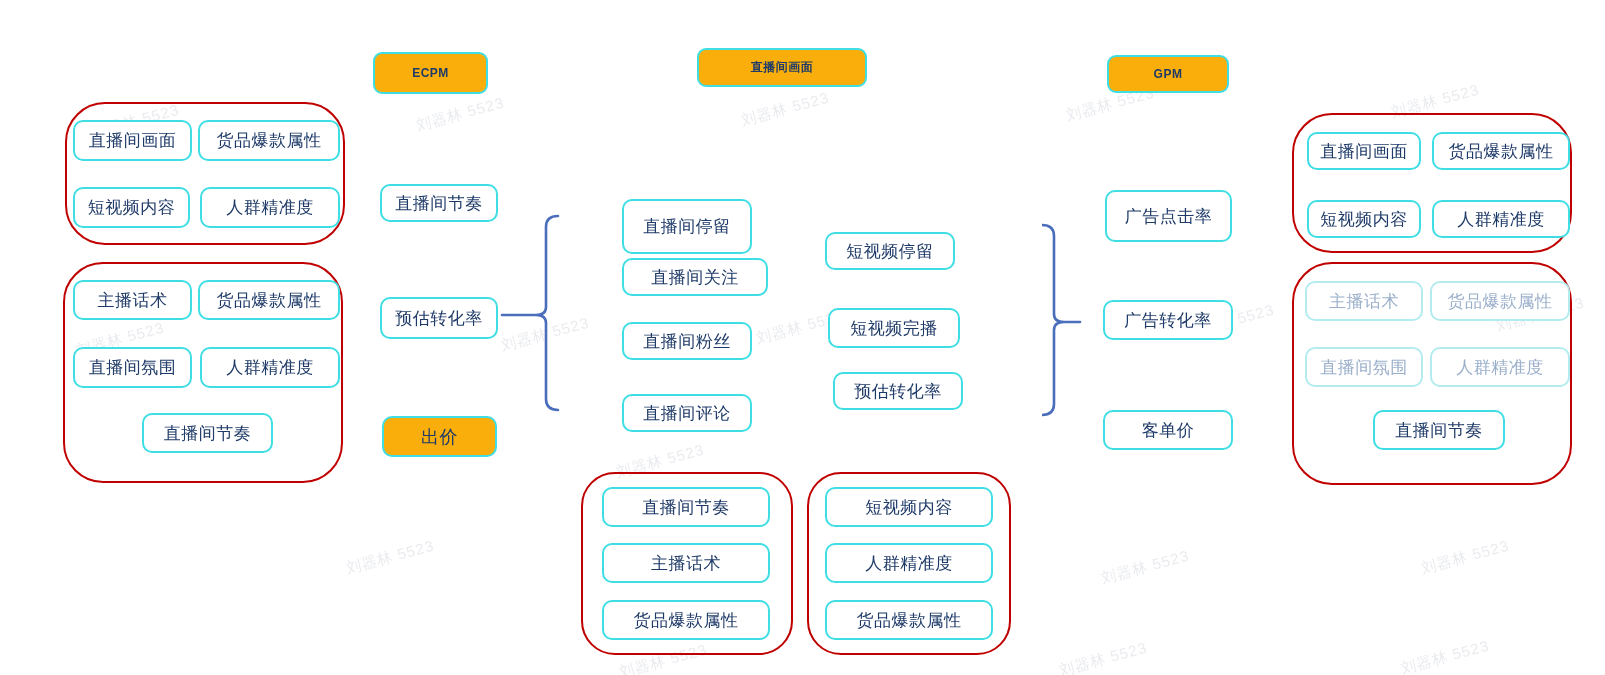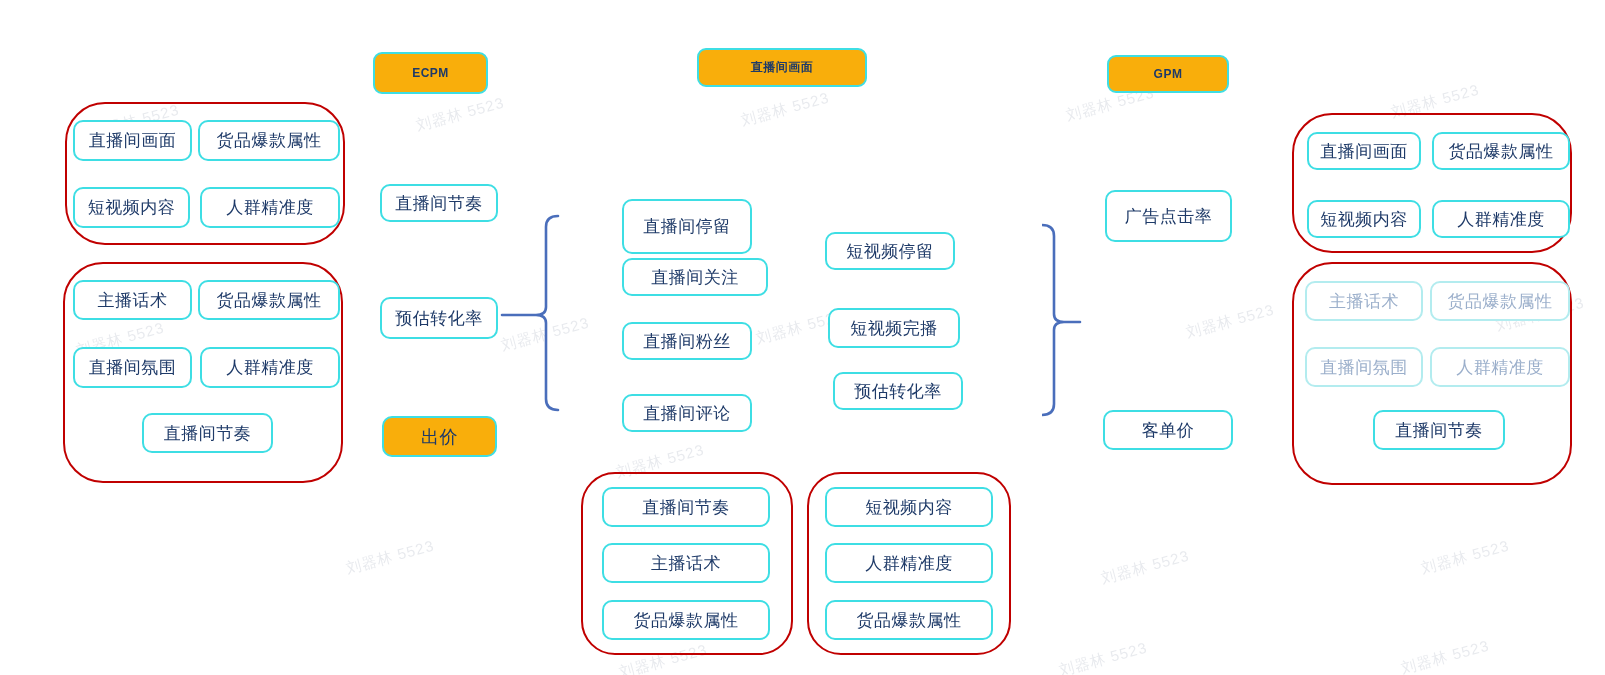--- a/index.html
+++ b/index.html
@@ -100,20 +100,21 @@
 
   <div class="node" style="left:825px;top:487px;width:168px;height:40px">短视频内容</div>
   <div class="node" style="left:825px;top:543px;width:168px;height:40px">人群精准度</div>
   <div class="node" style="left:825px;top:600px;width:168px;height:40px">货品爆款属性</div>
 
   <svg class="brace" style="left:1042px;top:222px" width="40" height="196" viewBox="0 0 40 196">
     <path d="M0,3 Q12,3 12,14 L12,92 Q12,100 22,100 L38,100 L22,100 Q12,100 12,108 L12,182 Q12,193 0,193"></path>
   </svg>
 
   <div class="node" style="left:1105px;top:190px;width:127px;height:52px">广告点击率</div>
+  <div class="node" style="left:1103px;top:300px;width:130px;height:40px">广告转化率</div>
   <div class="node" style="left:1103px;top:410px;width:130px;height:40px">客单价</div>
 
   <div class="node" style="left:1307px;top:132px;width:114px;height:38px">直播间画面</div>
   <div class="node" style="left:1432px;top:132px;width:138px;height:38px">货品爆款属性</div>
   <div class="node" style="left:1307px;top:200px;width:114px;height:38px">短视频内容</div>
   <div class="node" style="left:1432px;top:200px;width:138px;height:38px">人群精准度</div>
 
   <div class="node faded" style="left:1305px;top:281px;width:118px;height:40px">主播话术</div>
   <div class="node faded" style="left:1430px;top:281px;width:140px;height:40px">货品爆款属性</div>
   <div class="node faded" style="left:1305px;top:347px;width:118px;height:40px">直播间氛围</div>

